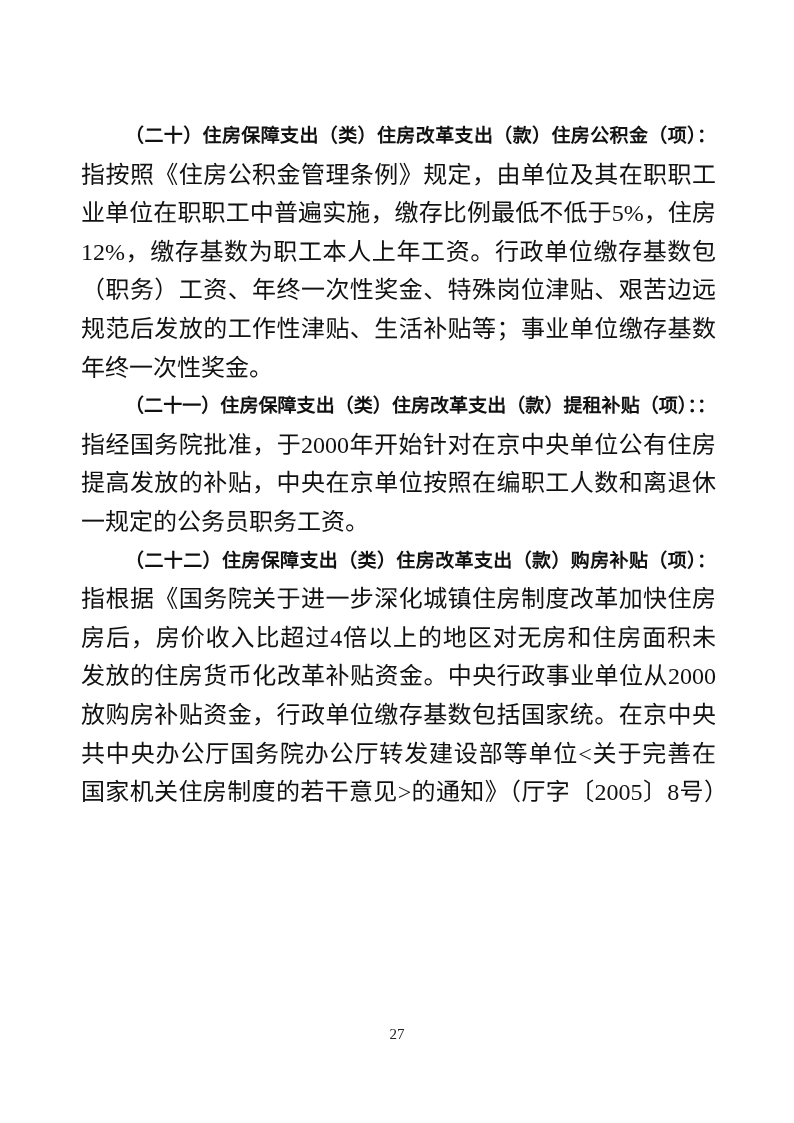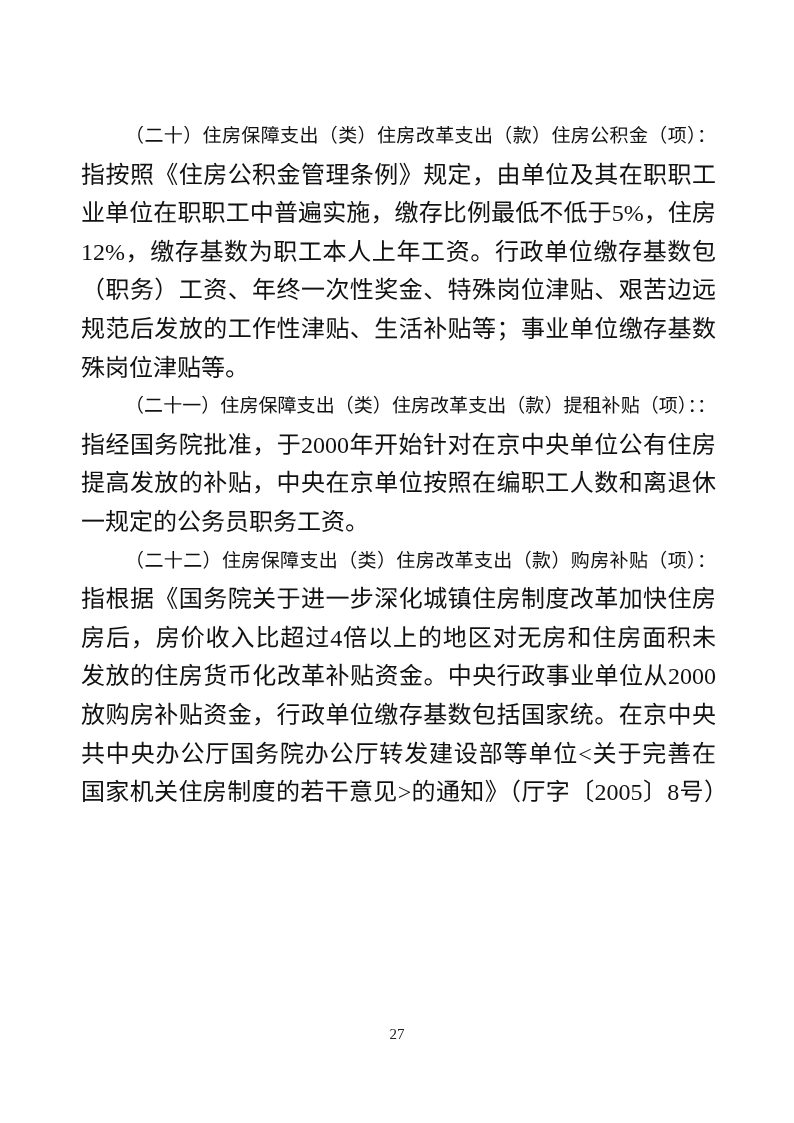--- a/index.html
+++ b/index.html
@@ -29,21 +29,21 @@
     overflow: hidden;
     text-align: justify;
     text-align-last: justify;
     white-space: normal;
   }
   .line.last {
     text-align: left;
     text-align-last: left;
   }
   .heading {
-    font-weight: normal;
+    font-weight: bold;
     font-size: 19px;
     padding-left: 44px;
   }
   .pageno {
     position: absolute;
     top: 1024px;
     left: 0;
     width: 100%;
     text-align: center;
     font-size: 15px;
@@ -57,21 +57,21 @@
 <div class="page">
   <div class="content">
 
     <section>
       <div class="line heading">（二十）住房保障支出（类）住房改革支出（款）住房公积金（项）：</div>
       <div class="line">指按照《住房公积金管理条例》规定，由单位及其在职职工缴存的长</div>
       <div class="line">业单位在职职工中普遍实施，缴存比例最低不低于5%，住房公积金</div>
       <div class="line">12%，缴存基数为职工本人上年工资。行政单位缴存基数包括国家统</div>
       <div class="line">（职务）工资、年终一次性奖金、特殊岗位津贴、艰苦边远地区津贴，</div>
       <div class="line">规范后发放的工作性津贴、生活补贴等；事业单位缴存基数包括国家</div>
-      <div class="line last">殊岗位津贴等。</div>
+      <div class="line last">年终一次性奖金。</div>
     </section>
 
     <section>
       <div class="line heading">（二十一）住房保障支出（类）住房改革支出（款）提租补贴（项）：：</div>
       <div class="line">指经国务院批准，于2000年开始针对在京中央单位公有住房租金标准</div>
       <div class="line">提高发放的补贴，中央在京单位按照在编职工人数和离退休人数以及</div>
       <div class="line last">一规定的公务员职务工资。</div>
     </section>
 
     <section>

